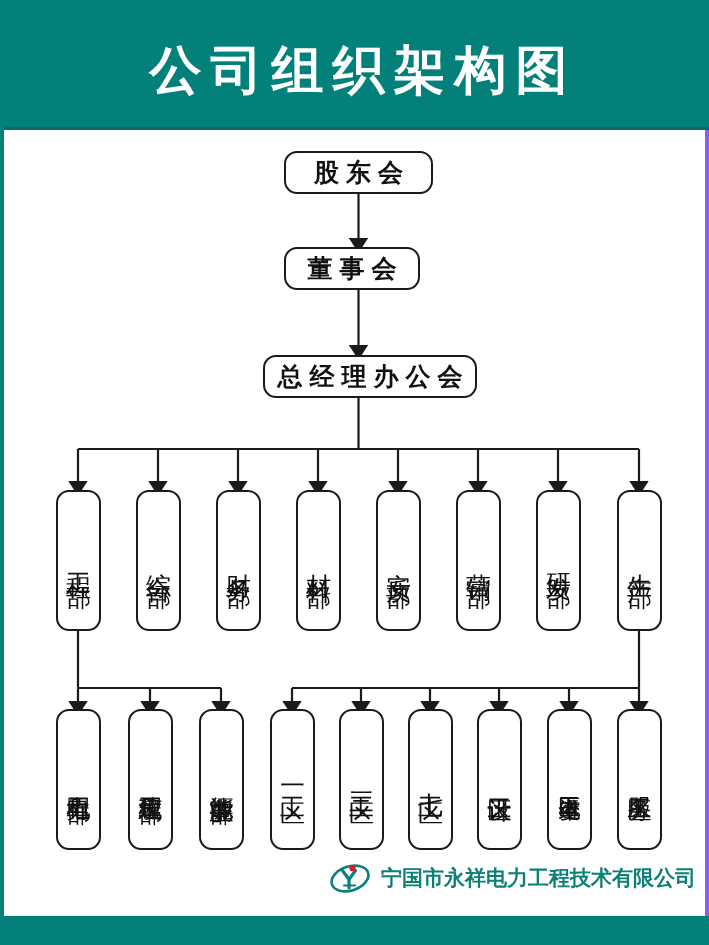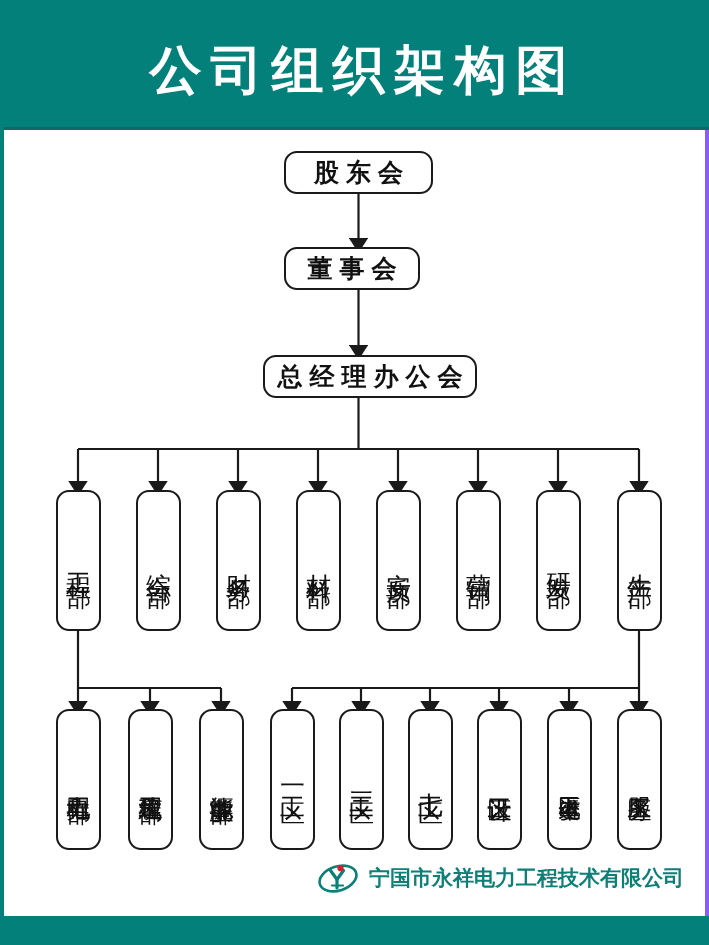--- a/index.html
+++ b/index.html
@@ -78,21 +78,21 @@
     font-weight:normal;
     letter-spacing:5px;
     line-height:1;
     padding:6px 0;
     white-space:nowrap;
   }
   .node.v.tight{ font-size:24px; letter-spacing:1px; }
 
   
   #brand{
-    position:absolute;left:312px;top:862px;
+    position:absolute;left:324px;top:862px;
     display:flex;align-items:center;gap:9px;
   }
   #brand-mark{width:44px;height:32px;flex:0 0 auto;}
   #company-name{
     font-size:21px;font-weight:bold;color:#0c7f77;
     letter-spacing:0px;white-space:nowrap;
   }
 </style>
 </head>
 <body>

